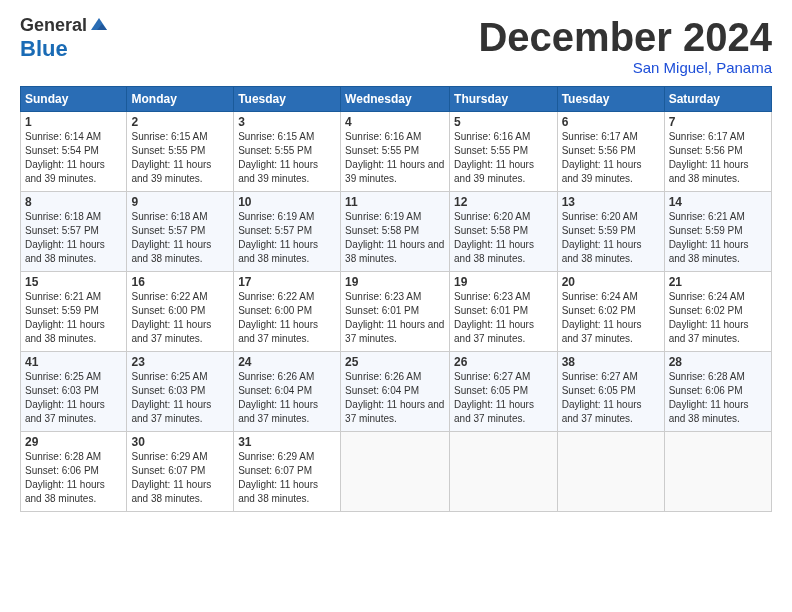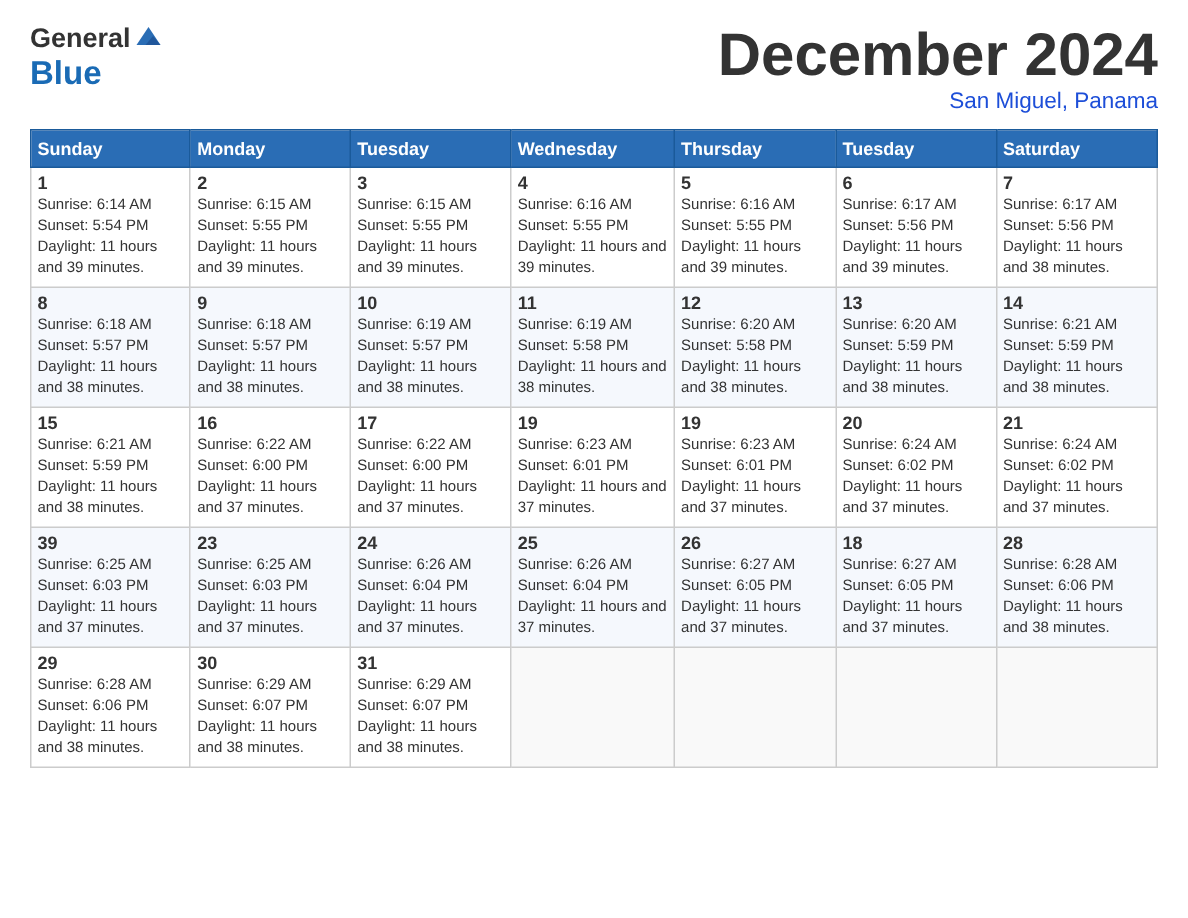--- a/index.html
+++ b/index.html
@@ -222,41 +222,41 @@
             <span class="day-num">20</span>
             <div class="day-info">Sunrise: 6:24 AM<br>Sunset: 6:02 PM<br>Daylight: 11 hours and 37 minutes.</div>
           </td>
           <td>
             <span class="day-num">21</span>
             <div class="day-info">Sunrise: 6:24 AM<br>Sunset: 6:02 PM<br>Daylight: 11 hours and 37 minutes.</div>
           </td>
         </tr>
         <tr>
           <td>
-            <span class="day-num">39</span>
+            <span class="day-num">41</span>
             <div class="day-info">Sunrise: 6:25 AM<br>Sunset: 6:03 PM<br>Daylight: 11 hours and 37 minutes.</div>
           </td>
           <td>
             <span class="day-num">23</span>
             <div class="day-info">Sunrise: 6:25 AM<br>Sunset: 6:03 PM<br>Daylight: 11 hours and 37 minutes.</div>
           </td>
           <td>
             <span class="day-num">24</span>
             <div class="day-info">Sunrise: 6:26 AM<br>Sunset: 6:04 PM<br>Daylight: 11 hours and 37 minutes.</div>
           </td>
           <td>
             <span class="day-num">25</span>
             <div class="day-info">Sunrise: 6:26 AM<br>Sunset: 6:04 PM<br>Daylight: 11 hours and 37 minutes.</div>
           </td>
           <td>
             <span class="day-num">26</span>
             <div class="day-info">Sunrise: 6:27 AM<br>Sunset: 6:05 PM<br>Daylight: 11 hours and 37 minutes.</div>
           </td>
           <td>
-            <span class="day-num">18</span>
+            <span class="day-num">38</span>
             <div class="day-info">Sunrise: 6:27 AM<br>Sunset: 6:05 PM<br>Daylight: 11 hours and 37 minutes.</div>
           </td>
           <td>
             <span class="day-num">28</span>
             <div class="day-info">Sunrise: 6:28 AM<br>Sunset: 6:06 PM<br>Daylight: 11 hours and 38 minutes.</div>
           </td>
         </tr>
         <tr>
           <td>
             <span class="day-num">29</span>

